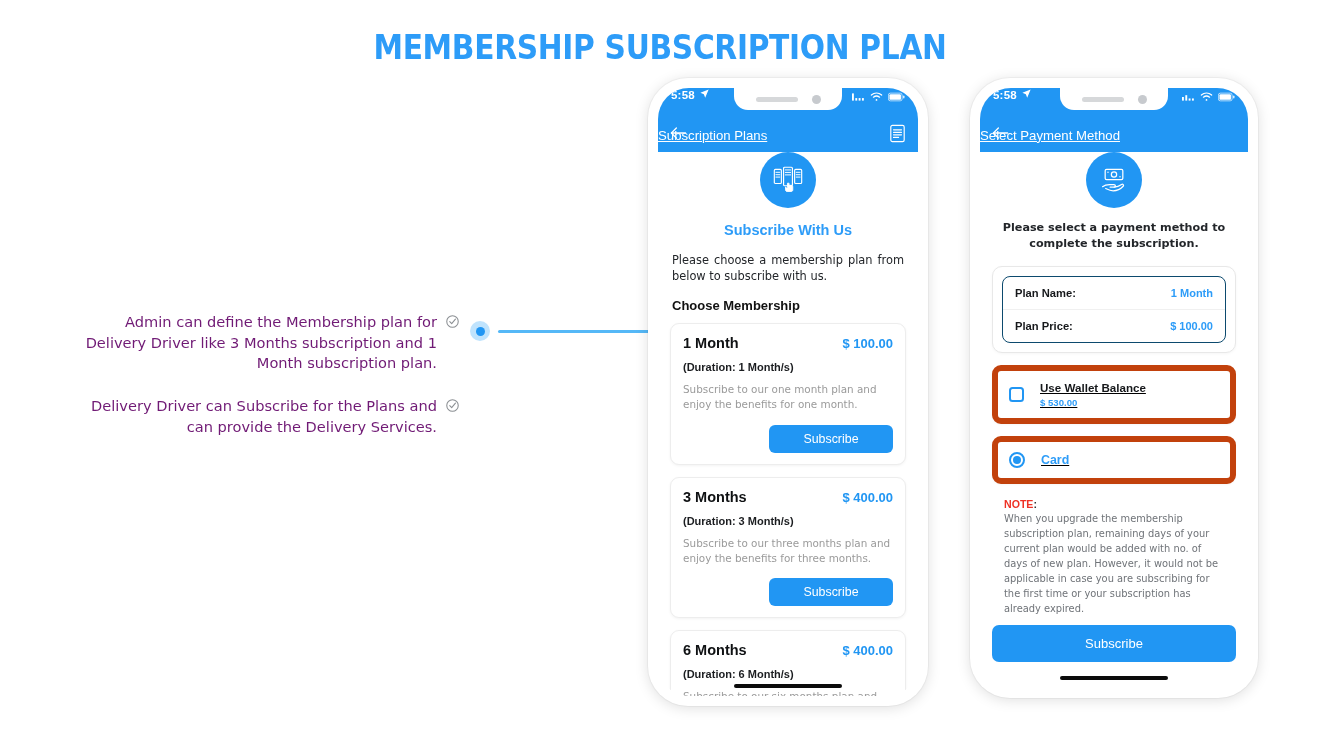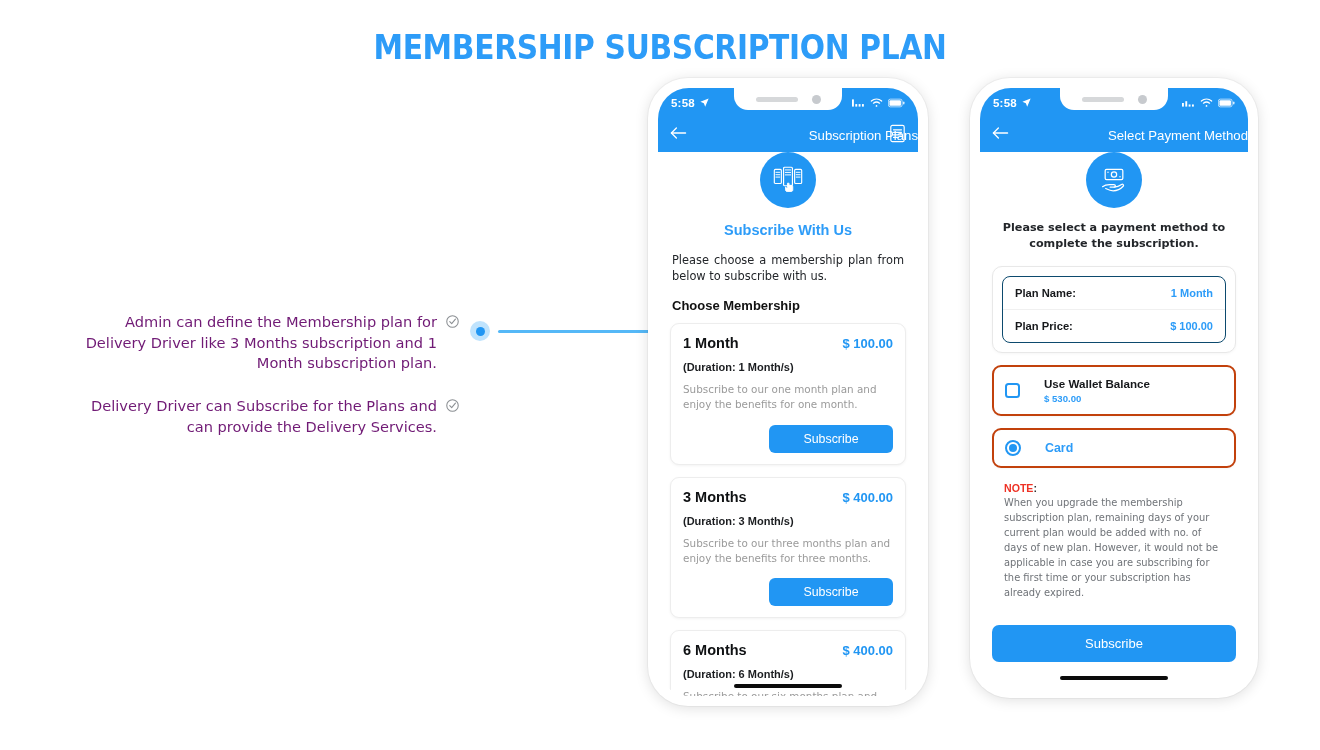--- a/index.html
+++ b/index.html
@@ -57,42 +57,42 @@
   .phone-2 { left: 970px; top: 78px; width: 288px; height: 620px; }
 
   .screen {
     position: relative; width: 100%; height: 100%;
     border-radius: 31px; overflow: hidden; background: #ffffff;
   }
 
   
   .statusbar {
     position: relative; height: 30px; background: #2196f3;
-    display: flex; align-items: center; justify-content: space-between;
+    display: flex; align-items: flex-start; justify-content: space-between;
     padding: 0 13px; color: #fff;
   }
   .sb-time { font-size: 11.5px; font-weight: 700; display: flex; align-items: center; gap: 4px; letter-spacing: .2px; }
   .sb-right { display: flex; align-items: center; gap: 5px; }
   .notch {
     position: absolute; left: 50%; transform: translateX(-50%); top: 0;
     width: 108px; height: 22px; background: #ffffff;
     border-bottom-left-radius: 14px; border-bottom-right-radius: 14px;
     display: flex; align-items: center; justify-content: center; gap: 14px;
   }
   .notch .speaker { width: 42px; height: 5px; border-radius: 3px; background: #d6d8da; }
   .notch .cam { width: 9px; height: 9px; border-radius: 50%; background: #c7cace; }
 
   
   .navbar {
     height: 34px; background: #2196f3; color: #fff;
     display: flex; align-items: center; padding: 0 12px; position: relative;
   }
   .nav-title {
-    position: absolute; left: 0; right: 0; text-align: right;
-    font-size: 13.2px; font-weight: 400; pointer-events: none;
+    position: absolute; left: 0; right: 0; text-align: left;
+    font-size: 13.2px; font-weight: 400; pointer-events: none; text-decoration: underline;
   }
   .nav-icon { position: relative; z-index: 2; cursor: pointer; }
   .nav-right { margin-left: auto; position: relative; z-index: 2; cursor: pointer; }
 
   
   .content { position: absolute; top: 64px; bottom: 0; left: 0; right: 0; overflow: hidden; background: #fff; }
 
   .hero { text-align: center; padding-top: 0; }
   .hero-circle {
     width: 56px; height: 56px; border-radius: 50%; background: #2196f3;
@@ -139,23 +139,23 @@
     border: 1px solid #e8e8e8; border-radius: 10px; background: #fff;
     padding: 9px; box-shadow: 0 1px 3px rgba(0,0,0,0.04);
   }
   .inner-card { border: 1px solid #0c4a6e; border-radius: 8px; background: #fff; }
   .kv-row { display: flex; align-items: center; justify-content: space-between; padding: 10px 12px; }
   .kv-row + .kv-row { border-top: 1px solid #f0f0f0; }
   .kv-key { font-size: 11.2px; font-weight: 700; color: #16181b; }
   .kv-val { font-size: 11px; font-weight: 600; color: #2d9cf8; }
 
   .opt-card {
-    border: 2px solid #c2410c; border-radius: 9px; background: #fff;
-    padding: 10px 11px; margin-top: 12px; display: flex; align-items: center; gap: 24px;
-    box-shadow: 0 1px 2px rgba(0,0,0,0.035); cursor: pointer;
+    border: 6px solid #c2410c; border-radius: 9px; background: #fff;
+    padding: 10px 11px; margin-top: 12px; display: flex; align-items: center; gap: 16px;
+    box-shadow: 0 1px 2px rgba(0,0,0,0.035); cursor: pointer; text-decoration: underline;
   }
   .chk {
     width: 15px; height: 15px; border: 2px solid #2196f3; border-radius: 3.5px;
     flex: none; background: #fff;
   }
   .radio {
     width: 16px; height: 16px; border: 2px solid #2196f3; border-radius: 50%;
     flex: none; display: flex; align-items: center; justify-content: center; background: #fff;
   }
   .radio i { width: 8px; height: 8px; border-radius: 50%; background: #2196f3; display: block; }

